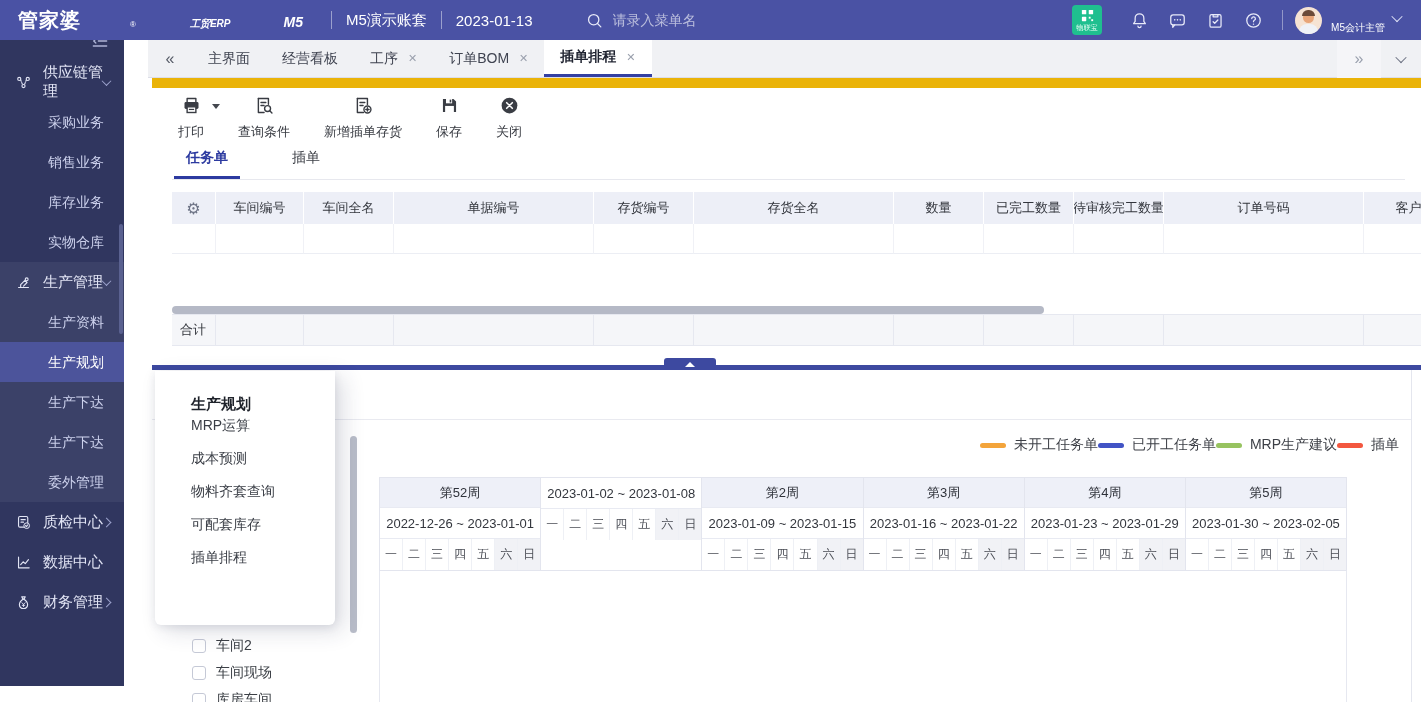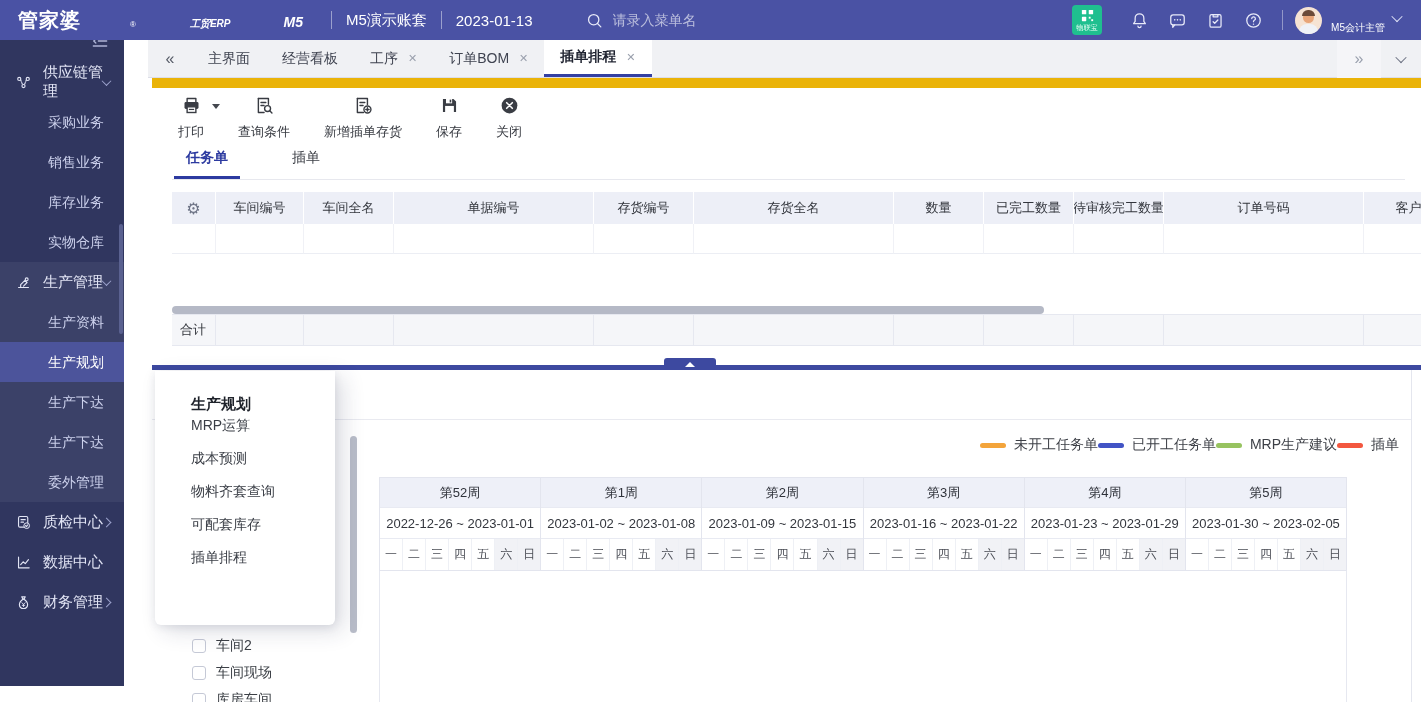--- a/index.html
+++ b/index.html
@@ -498,21 +498,20 @@
                   <div class="day-cell">一</div>
                   <div class="day-cell">二</div>
                   <div class="day-cell">三</div>
                   <div class="day-cell">四</div>
                   <div class="day-cell">五</div>
                   <div class="day-cell weekend">六</div>
                   <div class="day-cell weekend">日</div>
                 </div>
               </div>
               <div class="week-col">
-                <div class="week-label">第1周</div>
                 <div class="week-range">2023-01-02 ~ 2023-01-08</div>
                 <div class="week-days">
                   <div class="day-cell">一</div>
                   <div class="day-cell">二</div>
                   <div class="day-cell">三</div>
                   <div class="day-cell">四</div>
                   <div class="day-cell">五</div>
                   <div class="day-cell weekend">六</div>
                   <div class="day-cell weekend">日</div>
                 </div>

